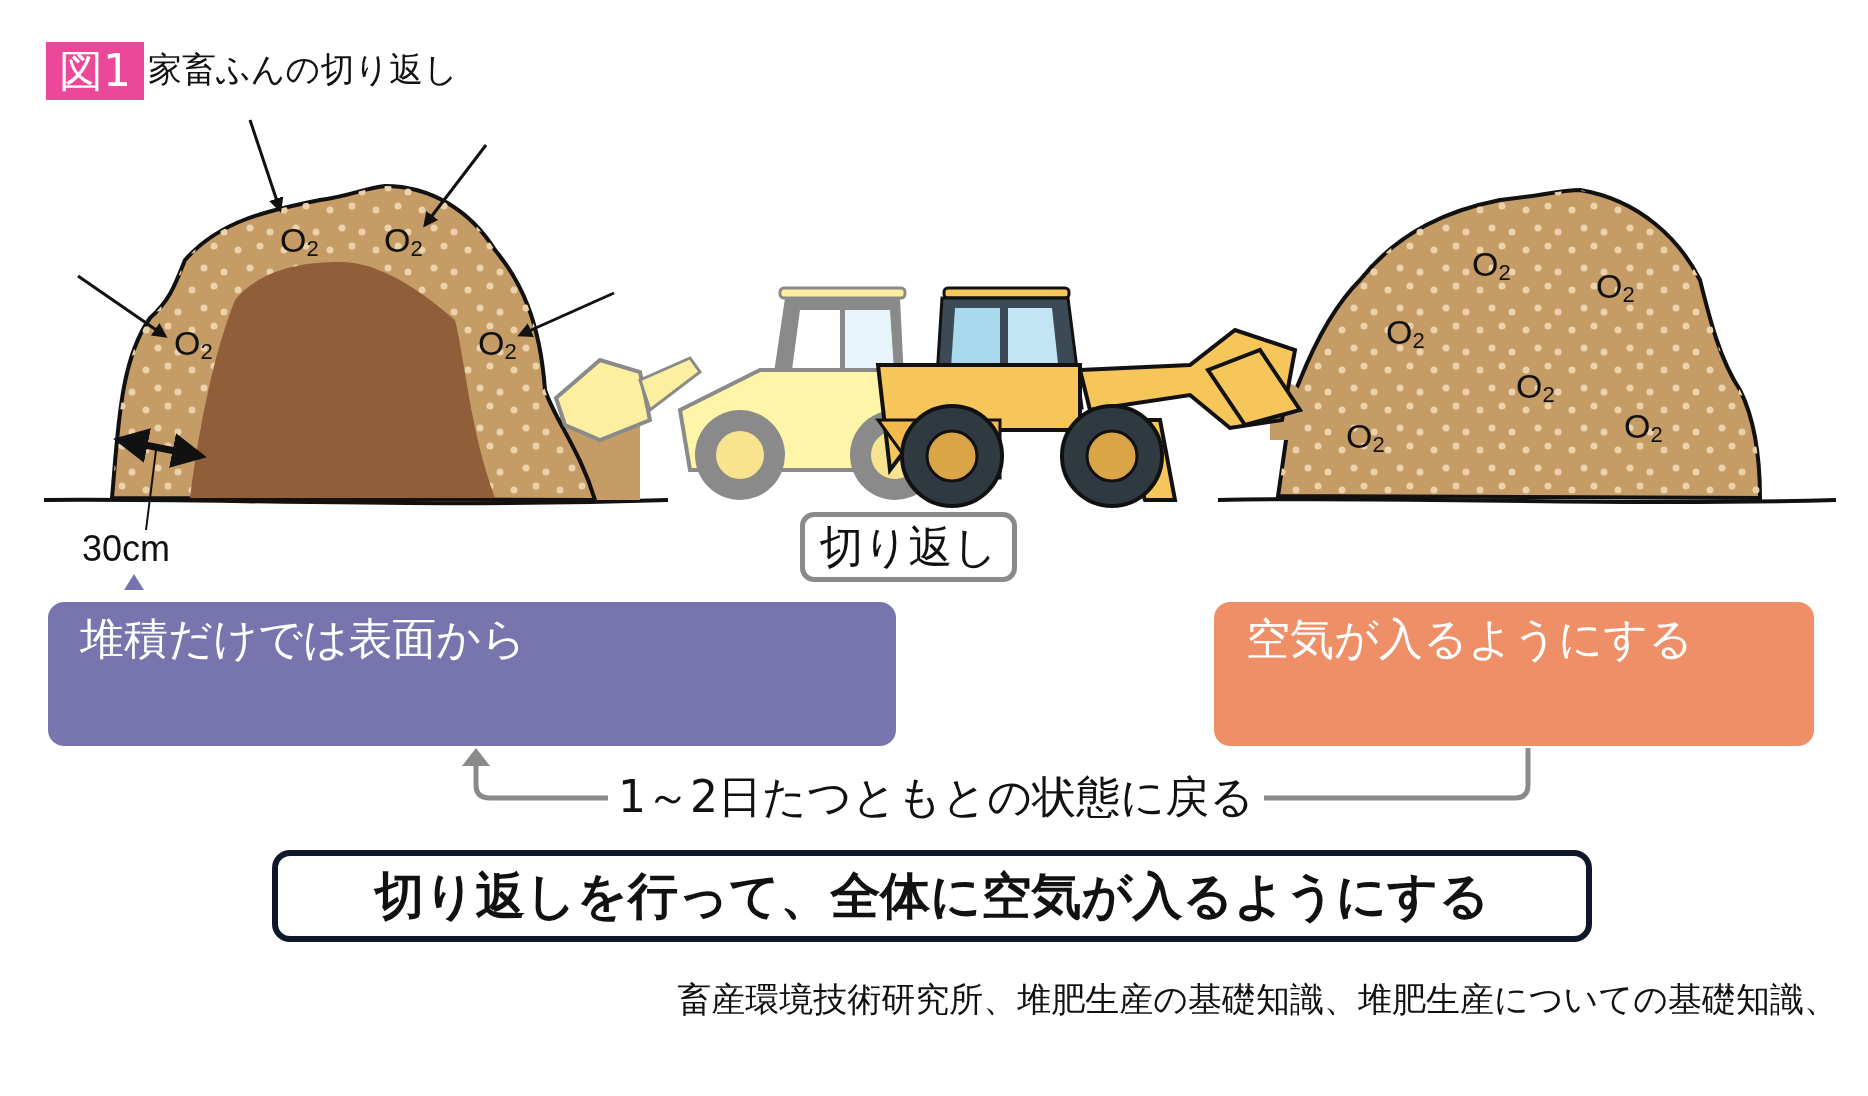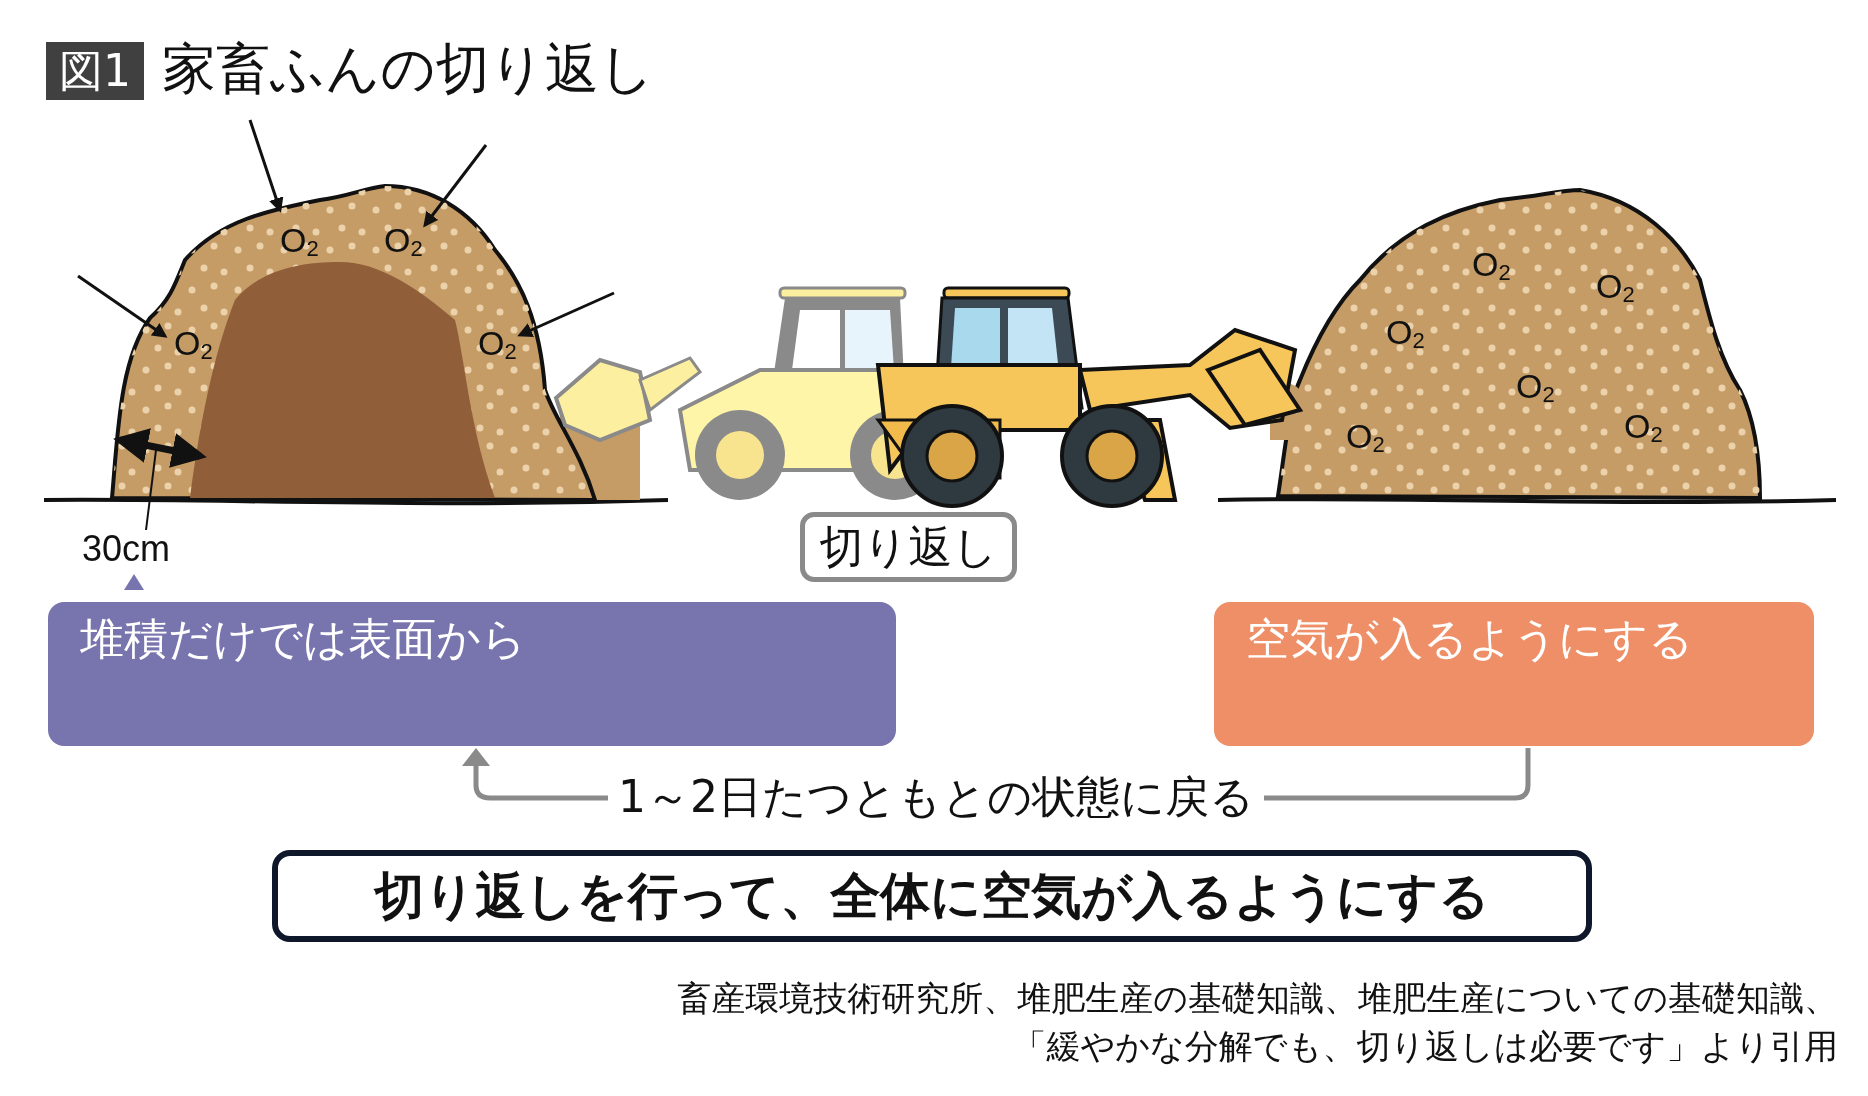--- a/index.html
+++ b/index.html
@@ -1,30 +1,30 @@
 <!DOCTYPE html>
 <html><head>
 <meta charset="utf-8">
 <style>
   html,body{margin:0;padding:0;background:#fff;}
   body{width:1868px;height:1096px;position:relative;overflow:hidden;font-family:"DejaVu Sans","Liberation Sans",sans-serif;color:#111;}
   .abs{position:absolute;}
-  #fig-badge{left:46px;top:42px;width:98px;height:58px;background:#404040;color:#fff;font-size:44px;line-height:58px;text-align:center;}
-  #fig-title{left:162px;top:38px;font-size:54px;line-height:62px;white-space:nowrap;}
+  #fig-badge{left:46px;top:42px;width:98px;height:58px;background:#ec4899;color:#fff;font-size:44px;line-height:58px;text-align:center;}
+  #fig-title{left:148px;top:38px;font-size:34px;line-height:62px;white-space:nowrap;}
   svg#art{position:absolute;left:0;top:0;}
   .o2{font-family:"Liberation Sans",sans-serif;font-size:34px;fill:#111;}
   .o2 tspan.sub{font-size:22px;}
   #lbl-30cm{left:82px;top:528px;font-family:"Liberation Sans",sans-serif;font-size:36px;}
   #turn-label{left:800px;top:512px;width:217px;height:70px;border:5px solid #8a8a8a;border-radius:14px;box-sizing:border-box;background:#fff;font-size:44px;line-height:60px;text-align:center;}
   .callout{border-radius:16px;color:#fff;font-size:44px;line-height:58px;box-sizing:border-box;padding:8px 0 4px 32px;white-space:nowrap;}
   #callout-left{left:48px;top:602px;width:848px;height:144px;background:#7874ae;}
   #callout-right{left:1214px;top:602px;width:600px;height:144px;background:#ee8f67;}
   #return-text{left:608px;top:768px;font-size:44px;line-height:58px;white-space:nowrap;background:#fff;padding:0 10px;}
   #conclusion{left:272px;top:850px;width:1320px;height:92px;border:6px solid #0f172a;border-radius:18px;box-sizing:border-box;font-size:50px;font-weight:bold;line-height:80px;text-align:center;white-space:nowrap;}
-  #citation{right:30px;top:975px;font-size:34px;line-height:48px;text-align:right;white-space:nowrap;font-family:Liberation Serif, serif;}
+  #citation{right:30px;top:975px;font-size:34px;line-height:48px;white-space:nowrap;}
 </style>
 </head>
 <body>
 
 <div id="fig-badge" class="abs">図1</div>
 <div id="fig-title" class="abs">家畜ふんの切り返し</div>
 
 <svg id="art" width="1868" height="1096" viewBox="0 0 1868 1096">
   <defs>
     <pattern id="dots" width="46" height="40" patternUnits="userSpaceOnUse">
@@ -128,14 +128,13 @@
 <div id="callout-right" class="abs callout">
   <div>空気が入るようにする</div>
 </div>
 
 <div id="return-text" class="abs">1～2日たつともとの状態に戻る</div>
 
 <div id="conclusion" class="abs">切り返しを行って、全体に空気が入るようにする</div>
 
 <div id="citation" class="abs">
   <div>畜産環境技術研究所、堆肥生産の基礎知識、堆肥生産についての基礎知識、</div>
-  <div>「緩やかな分解でも、切り返しは必要です」より引用</div>
 </div>
 
 </body></html>

